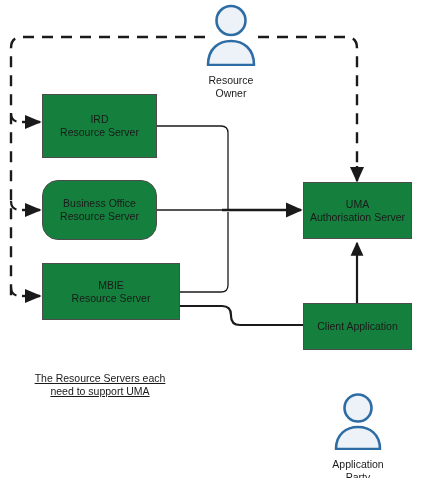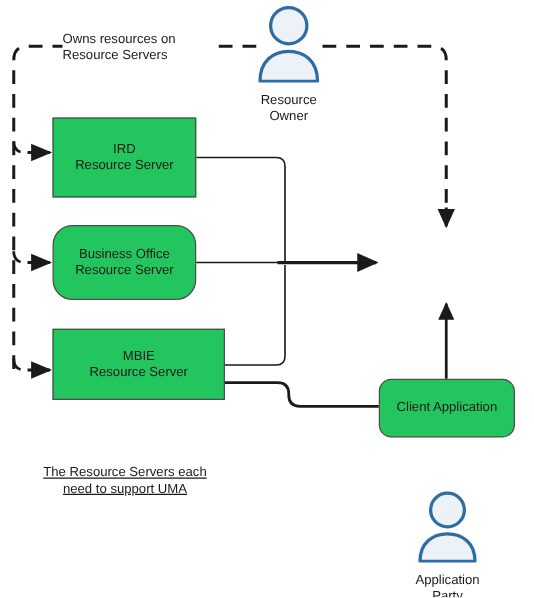--- a/index.html
+++ b/index.html
@@ -21,21 +21,21 @@
     position: absolute;
     left: 0;
     top: 0;
     width: 427px;
     height: 478px;
   }
   .node-box {
     position: absolute;
     box-sizing: border-box;
     border: 1.4px solid #4d4d4d;
-    background: #22c55e;
+    background: #15803d;
     display: flex;
     align-items: center;
     justify-content: center;
     text-align: center;
     color: #1a1a1a;
     font-size: 10.5px;
     line-height: 13px;
     z-index: 3;
   }
   .node-box .node-label {
@@ -123,42 +123,44 @@
   <div class="node-box" style="left:42px; top:180px; width:115px; height:60px;border-radius:16px;">
     <span class="node-label">Business Office
 Resource Server</span>
   </div>
 
   <div class="node-box" style="left:42px; top:263px; width:138px; height:57px;">
     <span class="node-label">MBIE
 Resource Server</span>
   </div>
 
+  <div class="node-box" style="left:303px; top:182px; width:109px; height:57px;">
+    <span class="node-label">UMA
+Authorisation Server</span>
+  </div>
 
-  <div class="node-box" style="left:303px; top:303px; width:109px; height:47px;border-radius:10px;">
+  <div class="node-box" style="left:303px; top:303px; width:109px; height:47px;">
     <span class="node-label">Client Application</span>
   </div>
 
   <div class="actor" style="left:198px; top:3px; width:66px;">
     <svg width="66" height="63" viewBox="0 0 66 63" xmlns="http://www.w3.org/2000/svg">
       <circle cx="33" cy="17.5" r="14.5" fill="#edf2f8" stroke="#2e6da4" stroke-width="2.6"></circle>
       <path d="M 10 62 C 10 45.5 21 38 33 38 C 45 38 56 45.5 56 62 Z" fill="#edf2f8" stroke="#2e6da4" stroke-width="2.6" stroke-linejoin="round"></path>
     </svg>
     <div class="actor-caption">Resource
 Owner</div>
   </div>
 
   <div class="actor" style="left:327px; top:392px; width:62px;">
     <svg width="62" height="58" viewBox="0 0 62 58" xmlns="http://www.w3.org/2000/svg">
       <circle cx="31" cy="16" r="13.5" fill="#edf2f8" stroke="#2e6da4" stroke-width="2.6"></circle>
       <path d="M 9 57 C 9 42 19.5 35 31 35 C 42.5 35 53 42 53 57 Z" fill="#edf2f8" stroke="#2e6da4" stroke-width="2.6" stroke-linejoin="round"></path>
     </svg>
     <div class="actor-caption">Application Party</div>
   </div>
 
-  <div class="free-text bg" style="left:50px; top:25px; width:120px; text-align:left;">Owns resources on
-Resource Servers</div>
 
 
   <div class="free-text" style="left:20px; top:372px; width:160px;text-decoration:underline;">The Resource Servers each
 need to support UMA</div>
 
 </div>
 
 </body></html>

